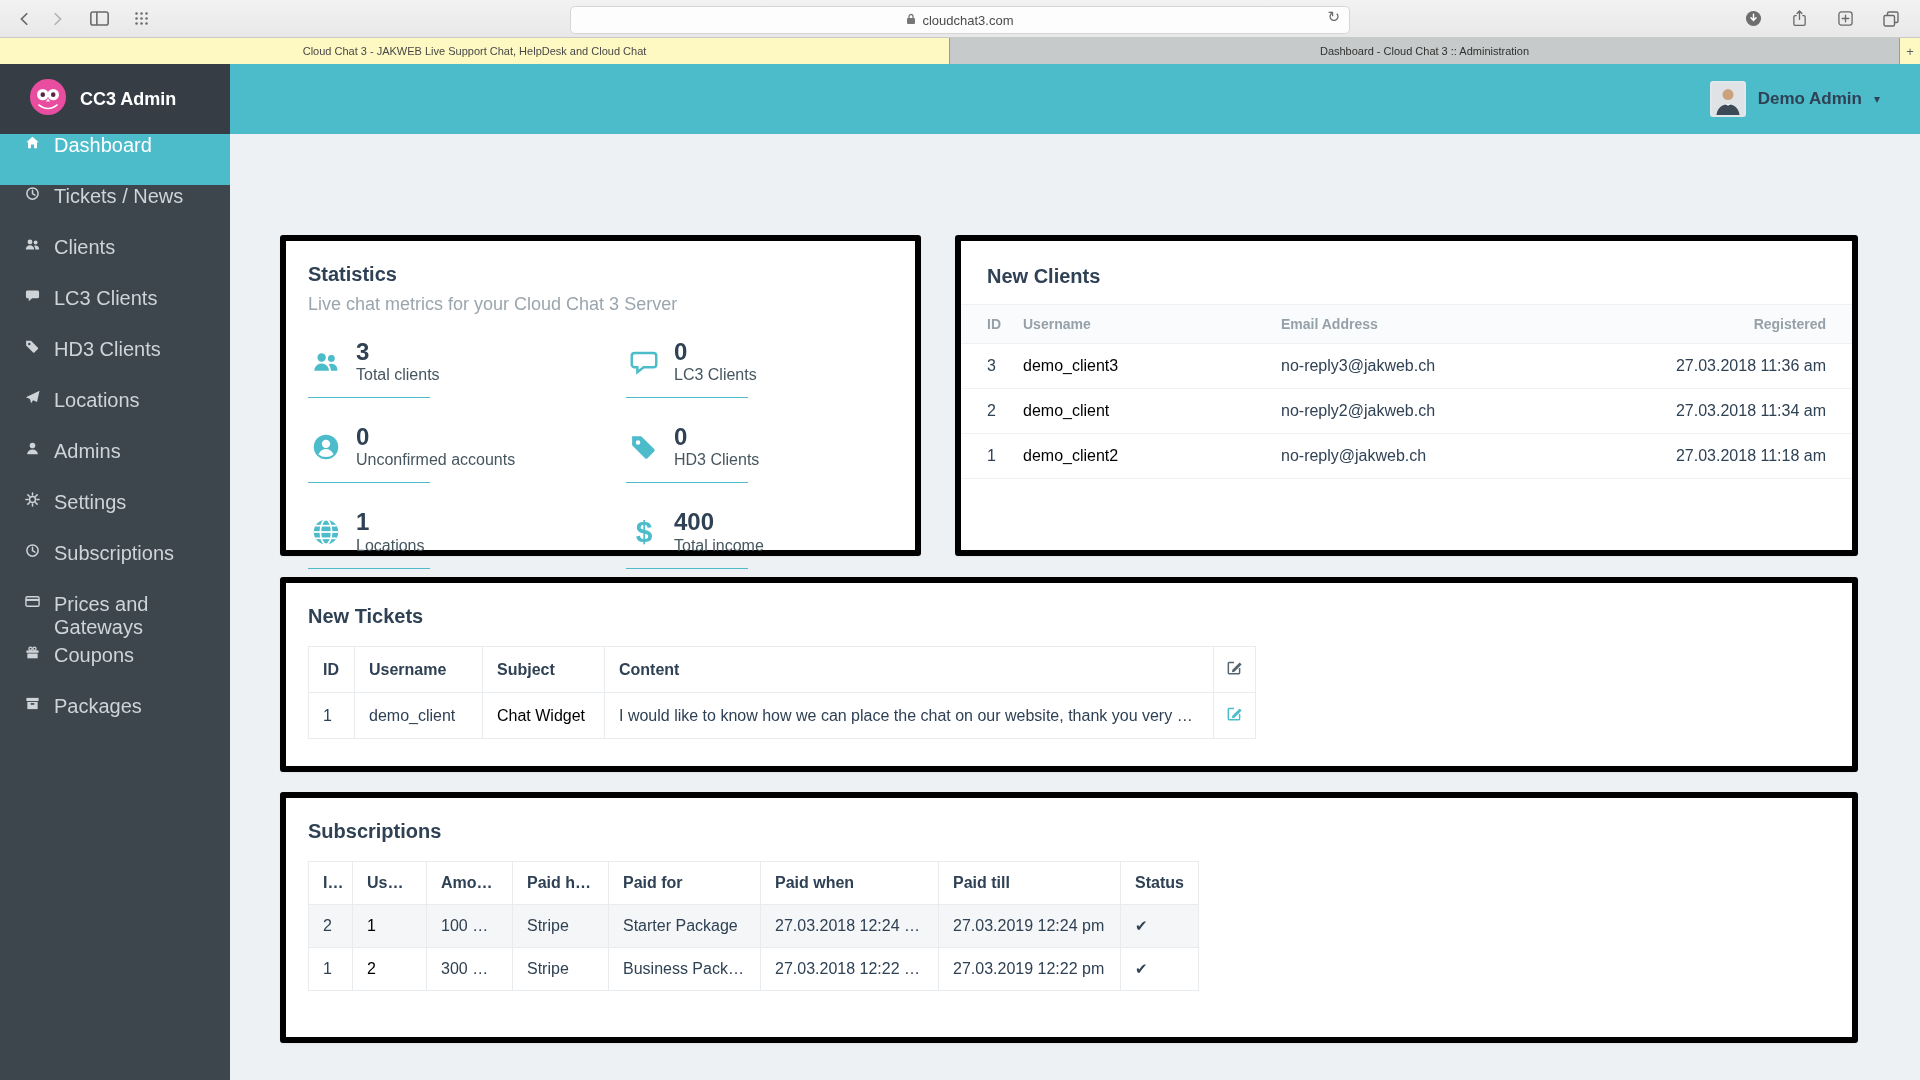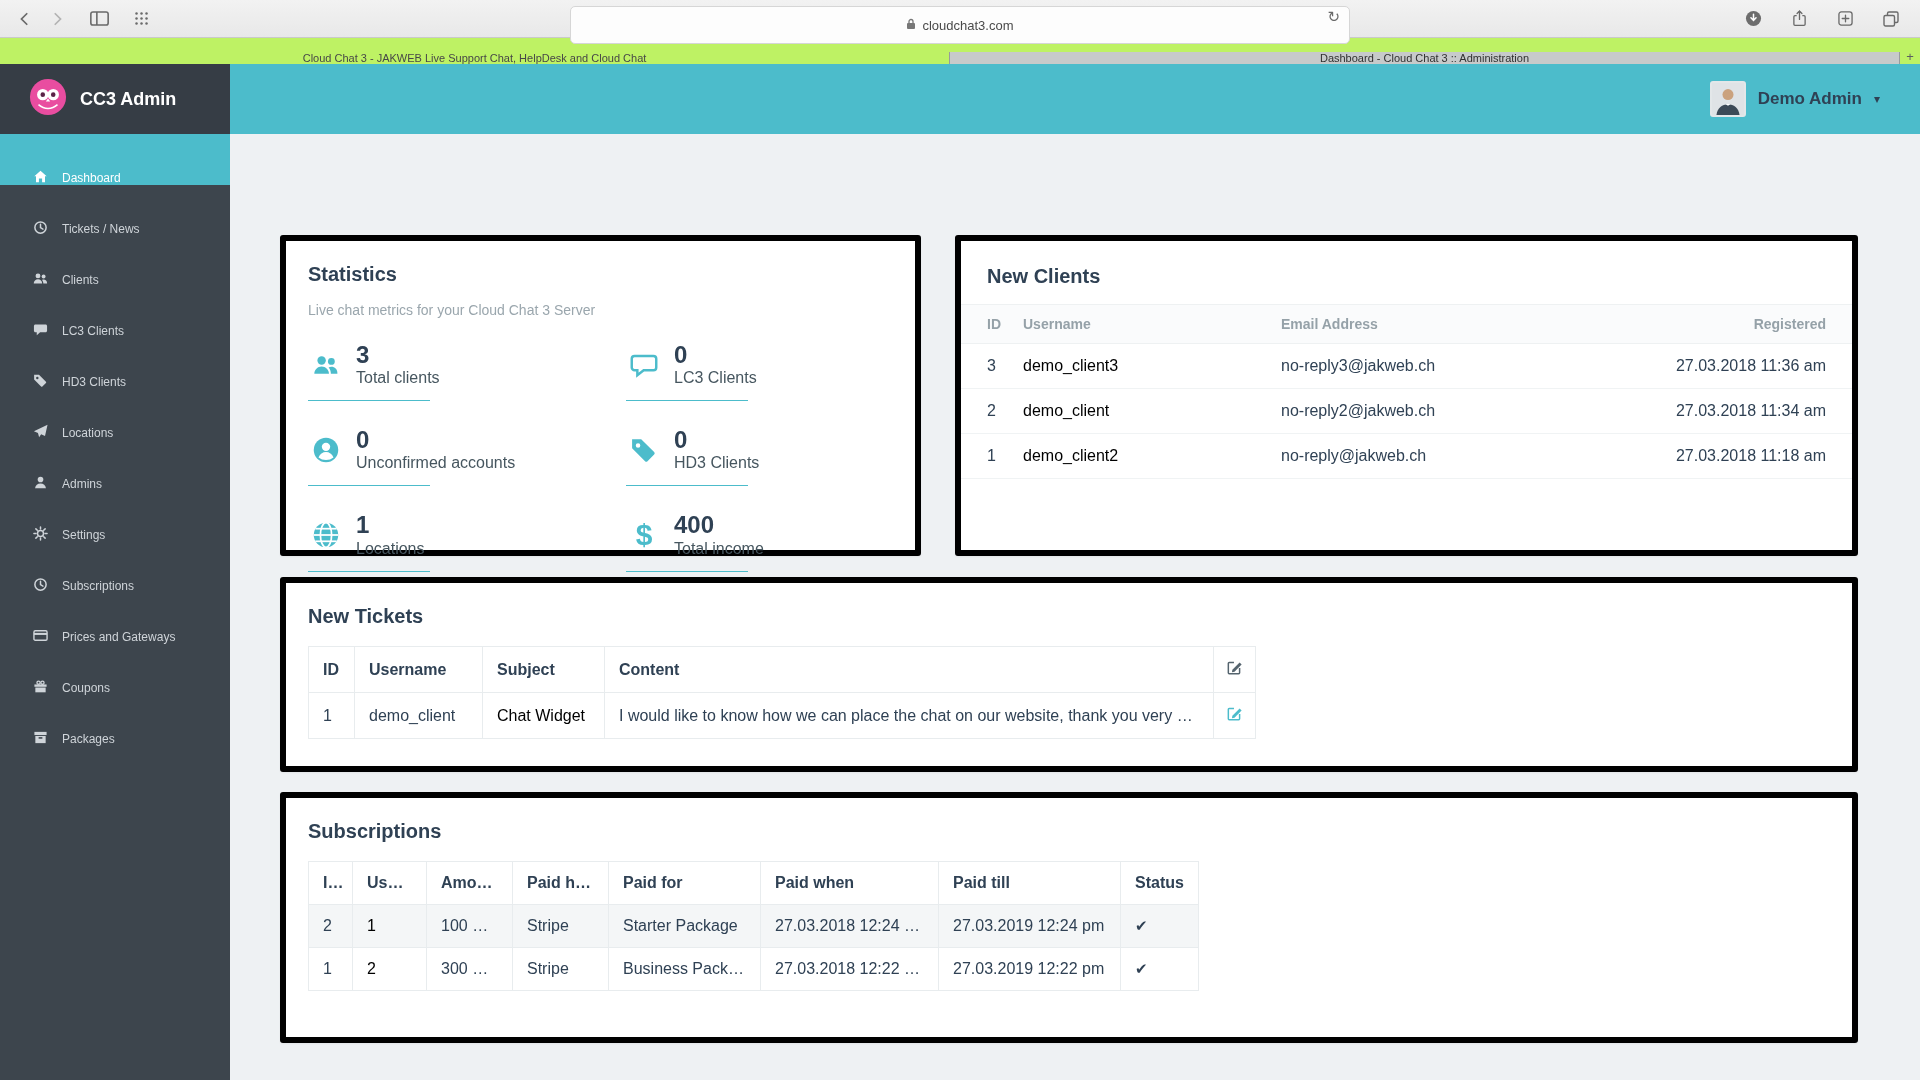--- a/index.html
+++ b/index.html
@@ -8,39 +8,39 @@
   .window { width:1920px; height:1080px; display:flex; flex-direction:column; }
 
   
   .toolbar { height:38px; background:linear-gradient(#f2f2f2,#e8e8e8); border-bottom:1px solid #c9c9c9;
              display:flex; align-items:center; position:relative; flex:0 0 38px; }
   .tb-left { display:flex; align-items:center; gap:16px; padding-left:12px; }
   .tb-btn { background:none; border:none; display:flex; align-items:center; justify-content:center;
             width:26px; height:26px; cursor:pointer; color:#6a6a6a; }
   .tb-btn.fwd { color:#b3b3b3; margin-left:-10px; }
   .url-bar { position:absolute; left:50%; top:6px; transform:translateX(-50%);
-             width:780px; height:38px; background:#fdfdfd; border:1px solid #d6d6d6; border-radius:5px;
+             width:780px; height:28px; background:#fdfdfd; border:1px solid #d6d6d6; border-radius:5px;
              display:flex; align-items:center; justify-content:center; gap:6px; font-size:13px; color:#4a4a4a; }
   .url-reload { position:absolute; right:9px; top:1px; font-size:15px; color:#6a6a6a; background:none; border:none; cursor:pointer; }
   .tb-right { margin-left:auto; display:flex; align-items:center; gap:20px; padding-right:16px; }
 
-  .tabbar { height:26px; background:#bef264; display:flex; flex:0 0 26px;align-items:flex-end; }
+  .tabbar { height:26px; background:#fef9c3; display:flex; flex:0 0 26px; }
   .tab { flex:1; display:flex; align-items:center; justify-content:center; font-size:11px; color:#474747;
          border-right:1px solid #979b9c; overflow:hidden; white-space:nowrap; cursor:pointer; }
   .tab span { overflow:hidden; text-overflow:ellipsis; white-space:nowrap; padding:0 14px; }
   .tab.active { background:#c7caca; color:#303030; }
   .tab-stub { flex:0 0 20px; display:flex; align-items:center; justify-content:center; color:#5c5f60; font-size:13px; cursor:pointer; }
 
   
   .app { flex:1; display:flex; min-height:0; }
   .sidebar { flex:0 0 230px; background:#3d454d; color:#cfd4d9; display:flex; flex-direction:column; }
   .brand { height:70px; display:flex; align-items:center; padding-left:29px; background:rgba(0,0,0,0.10); cursor:pointer; }
   .brand-name { color:#ffffff; font-size:18px; font-weight:bold; margin-left:13px; }
   .menu { list-style:none; }
-  .menu li { height:51px; display:flex; align-items:flex-end; padding-left:32px; font-size:12px; cursor:pointer; }
+  .menu li { height:51px; display:flex; align-items:flex-start; padding-left:24px; font-size:20px; cursor:pointer; }
   .menu li.active { background:#4cbccb; color:#ffffff; }
   .micon-s { width:17px; height:17px; display:inline-flex; align-items:center; justify-content:center; margin-right:13px; flex:0 0 17px; }
   .micon-s svg { display:block; }
 
   .main { flex:1; display:flex; flex-direction:column; min-width:0;gap:32px; }
   .topbar { height:70px; background:#4cbccb; display:flex; align-items:center; justify-content:flex-end; padding-right:40px; flex:0 0 70px; }
   .usermenu { display:flex; align-items:center; gap:12px; cursor:pointer; }
   .avatar { width:36px; height:36px; border-radius:3px; overflow:hidden; border:2px solid #e3e7e9; background:#dfe3e6; }
   .uname { font-size:17px; font-weight:bold; color:#2f4154; }
   .caret { font-size:12px; color:#2f4154; }
@@ -51,21 +51,21 @@
            border-radius:4px; padding-left:22px; }
 
   .card { background:#ffffff; border:6px solid #000000; border-radius:3px; box-shadow:0 1px 2px rgba(0,0,0,0.05); }
   .row1 { margin-top:19px; display:flex; gap:34px; }
   .stats-card { flex:0 0 641px; height:321px; padding:22px 24px 0 22px; }
   .clients-card { flex:1; height:321px; overflow:hidden; }
   .tickets-card { margin-top:21px; min-height:195px; padding:22px 26px 26px 22px; }
   .subs-card { margin-top:20px; min-height:251px; padding:22px 26px 26px 22px; margin-bottom:24px; }
 
   .card-title { font-size:20px; font-weight:bold; color:#2f4154; }
-  .card-sub { font-size:14px; color:#9aa6ad; margin-top:16px; }
+  .card-sub { font-size:18px; color:#9aa6ad; margin-top:8px; }
   .card-head { padding:24px 26px 16px 26px; }
 
   
   .mgrid { margin-top:24px; display:grid; grid-template-columns:318px 1fr; row-gap:26px; }
   .metric { position:relative; display:flex; align-items:center; gap:12px; padding-bottom:14px; }
   .metric::after { content:""; position:absolute; left:0; bottom:0; width:122px; height:1px; background:#4cbccb; }
   .sicon { width:36px; flex:0 0 36px; color:#4cbccb; display:flex; align-items:center; justify-content:center; }
   .sicon svg { display:block; }
   .dollar { font-size:30px; font-weight:bold; color:#4cbccb; }
   .mvalue { font-size:24px; font-weight:bold; color:#2f4154; line-height:1.05; }

